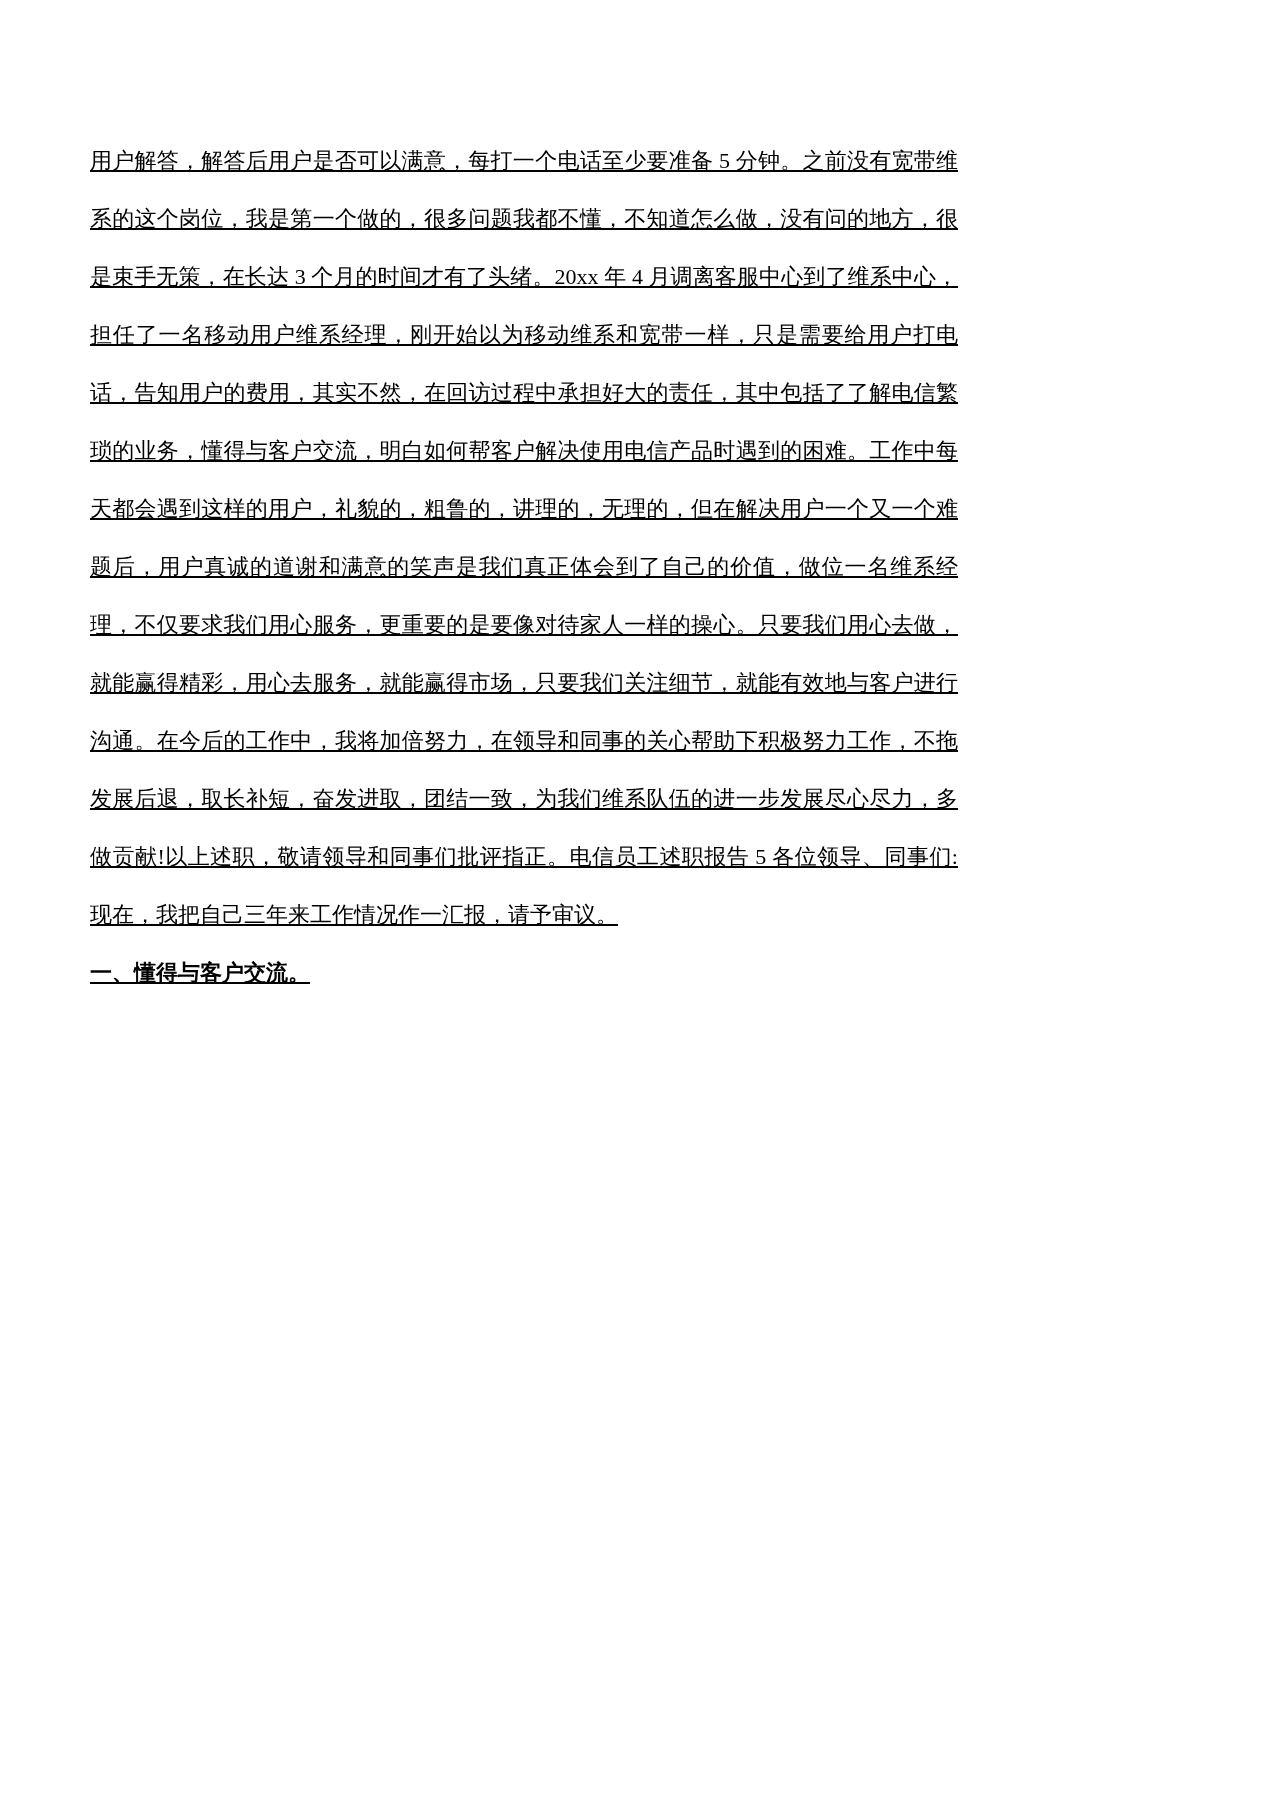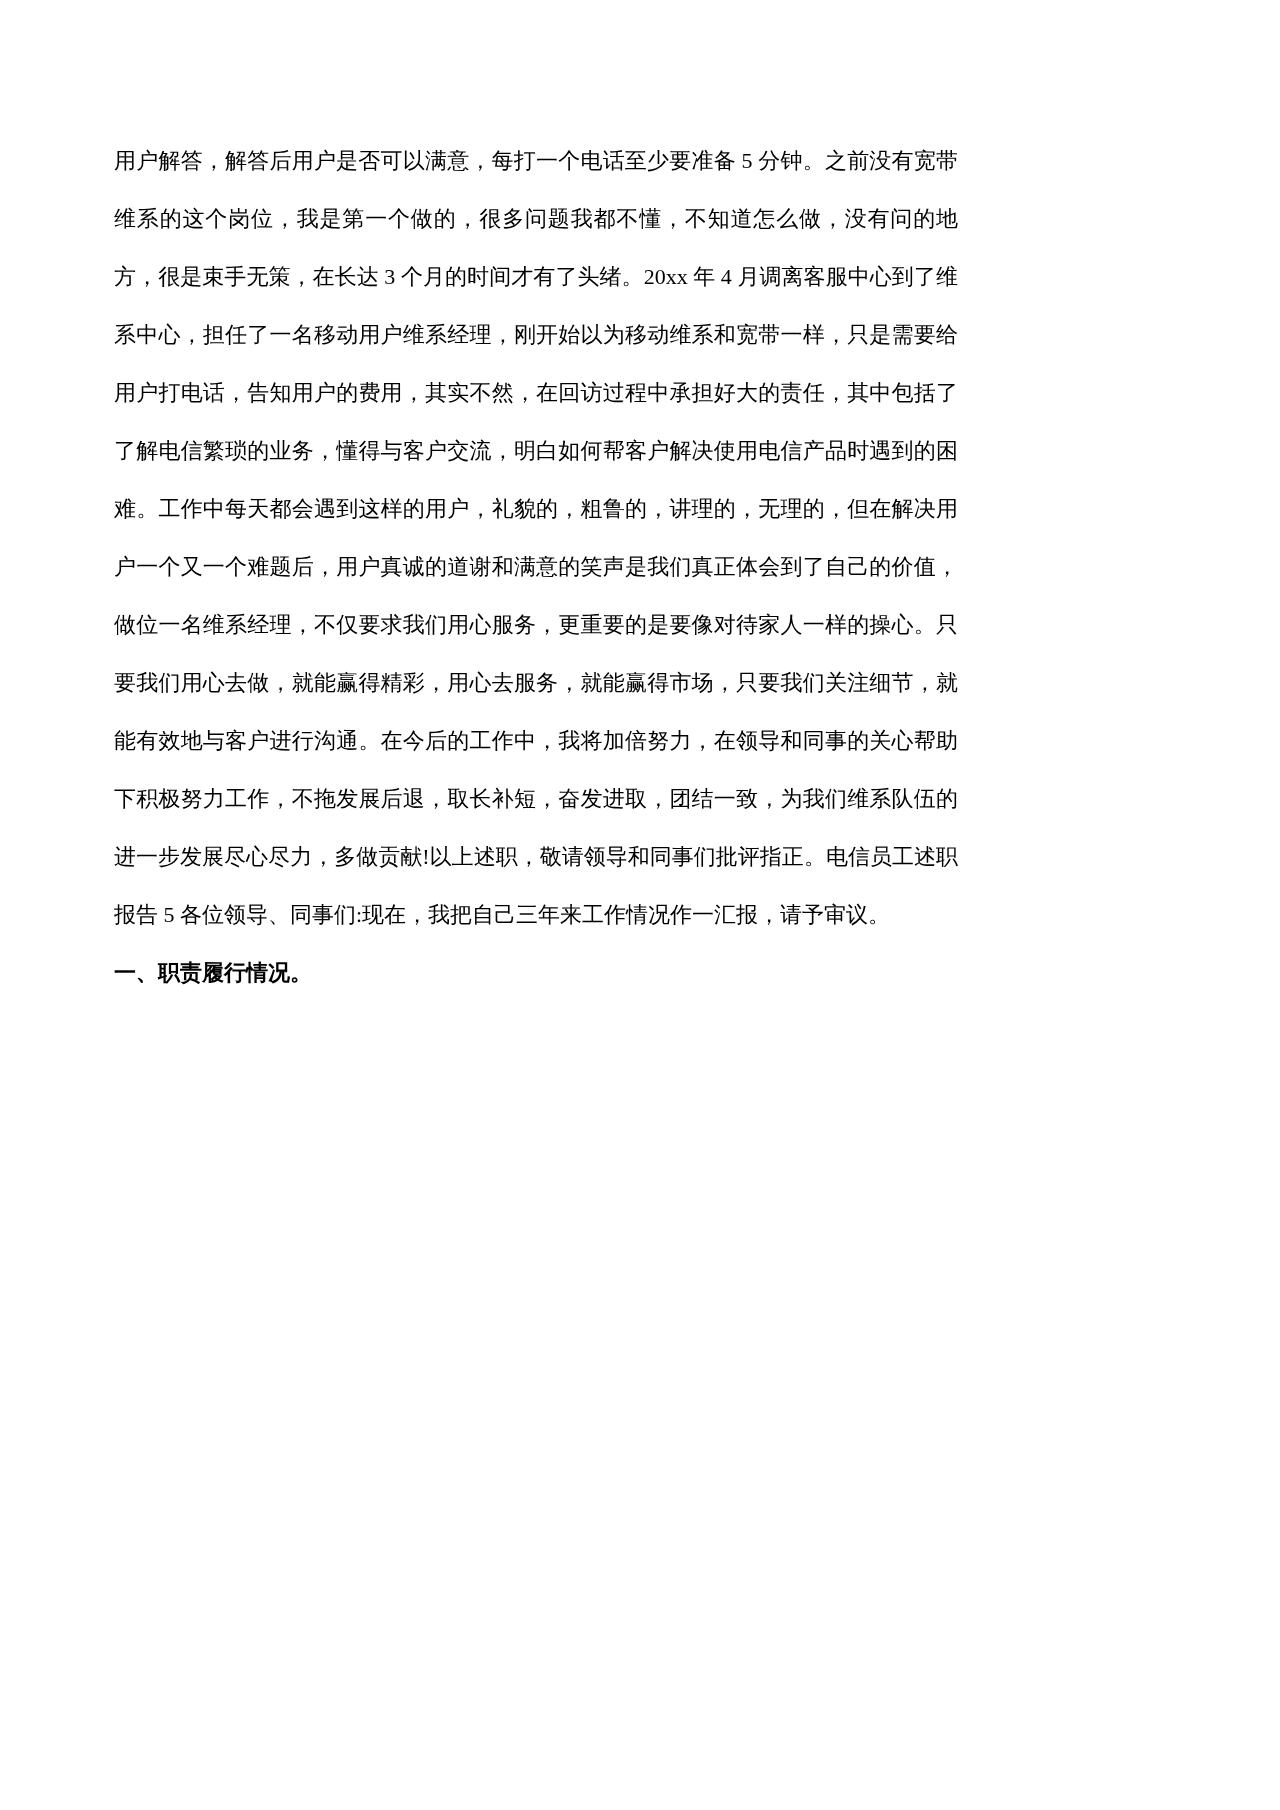--- a/index.html
+++ b/index.html
@@ -8,22 +8,23 @@
     font-family: "Liberation Serif", "DejaVu Serif", serif;
   }
   .page {
     position: relative;
     width: 1280px;
     height: 1810px;
     background: #ffffff;
     overflow: hidden;
   }
   .content {
-    padding: 132px 322px 0 114px; 
+    padding: 132px 322px 0 90px; 
     color: #000000;
+    text-decoration: underline;
   }
   .body-text {
     font-size: 22px;
     line-height: 58px;
     text-align: justify;
     text-justify: inter-character;
     word-break: break-all;
     color: #000000;
   }
   .section-heading {
@@ -36,15 +37,15 @@
   .indented {
     text-indent: 2em;
   }
 </style>
 </head>
 <body>
 
 <div class="page">
   <div class="content">
     <p class="body-text">用户解答，解答后用户是否可以满意，每打一个电话至少要准备 5 分钟。之前没有宽带维系的这个岗位，我是第一个做的，很多问题我都不懂，不知道怎么做，没有问的地方，很是束手无策，在长达 3 个月的时间才有了头绪。20xx 年 4 月调离客服中心到了维系中心，担任了一名移动用户维系经理，刚开始以为移动维系和宽带一样，只是需要给用户打电话，告知用户的费用，其实不然，在回访过程中承担好大的责任，其中包括了了解电信繁琐的业务，懂得与客户交流，明白如何帮客户解决使用电信产品时遇到的困难。工作中每天都会遇到这样的用户，礼貌的，粗鲁的，讲理的，无理的，但在解决用户一个又一个难题后，用户真诚的道谢和满意的笑声是我们真正体会到了自己的价值，做位一名维系经理，不仅要求我们用心服务，更重要的是要像对待家人一样的操心。只要我们用心去做，就能赢得精彩，用心去服务，就能赢得市场，只要我们关注细节，就能有效地与客户进行沟通。在今后的工作中，我将加倍努力，在领导和同事的关心帮助下积极努力工作，不拖发展后退，取长补短，奋发进取，团结一致，为我们维系队伍的进一步发展尽心尽力，多做贡献!以上述职，敬请领导和同事们批评指正。电信员工述职报告 5 各位领导、同事们:现在，我把自己三年来工作情况作一汇报，请予审议。</p>
-    <h3 class="section-heading">一、职责履行情况。</h3>
+    <h3 class="section-heading">一、懂得与客户交流。</h3>
   </div>
 </div>
 
 </body></html>

